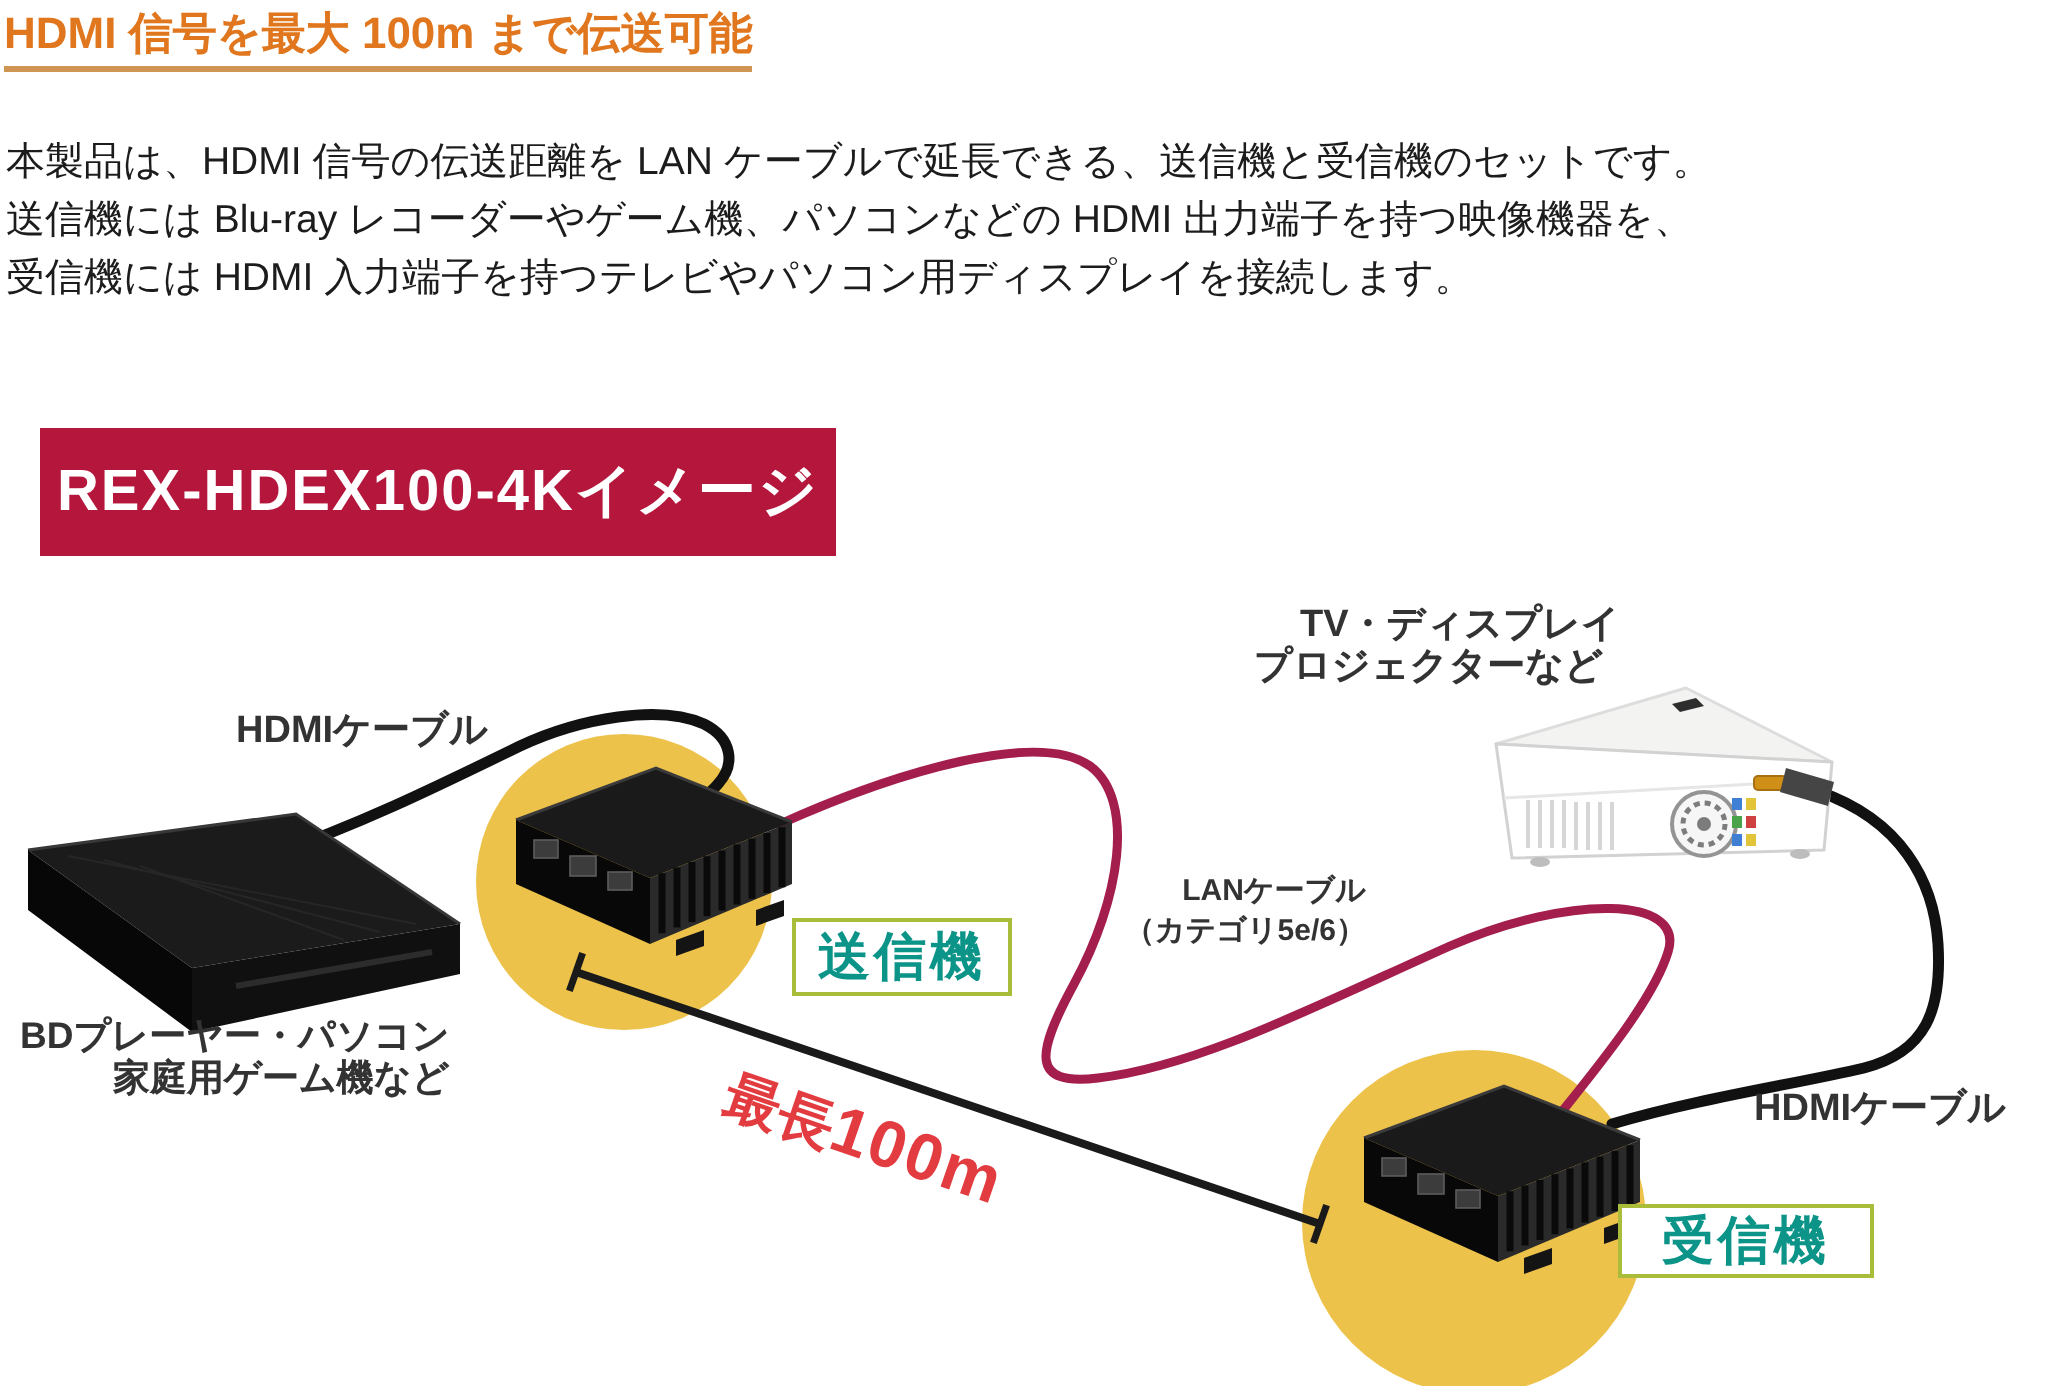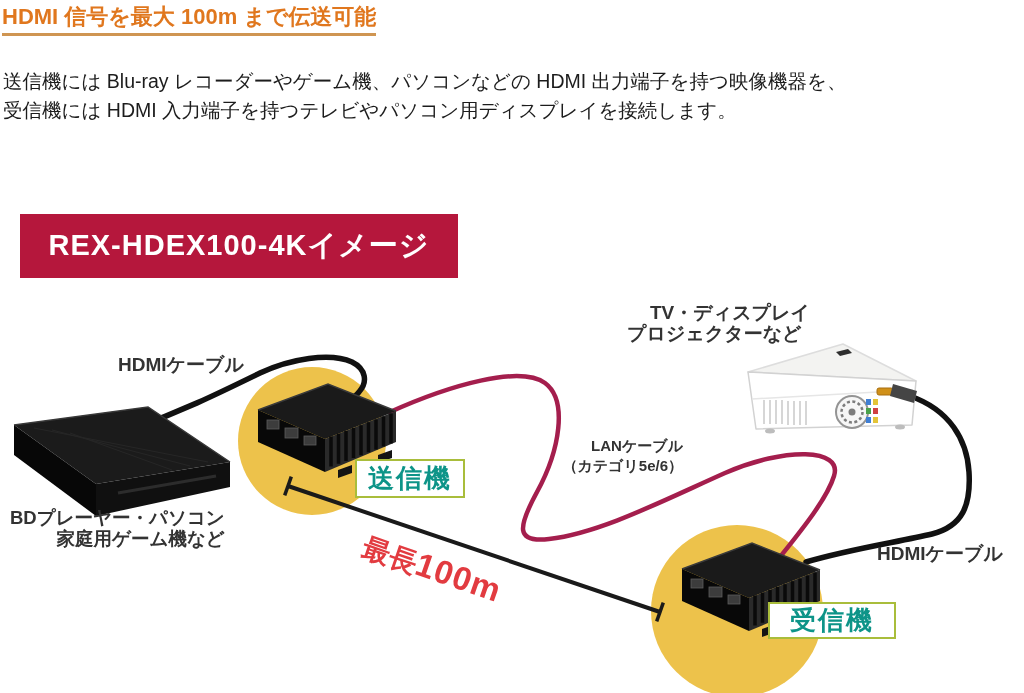--- a/index.html
+++ b/index.html
@@ -20,21 +20,21 @@
     font-family:"Liberation Sans","DejaVu Sans",sans-serif;color:#1f1f1f;
   }
   .abs{position:absolute;}
   .page-title{
     left:2px;top:4px;font-size:22px;font-weight:bold;color:var(--heading-orange);
     border-bottom:3px solid var(--heading-underline);padding-bottom:3px;line-height:1.2;
     display:inline-block;white-space:nowrap;
   }
   .intro{left:3px;top:67px;font-size:19.5px;line-height:29px;color:#1c1c1c;white-space:nowrap;}
   .banner{
-    left:20px;top:214px;width:438px;height:64px;background:var(--banner-red);
+    left:20px;top:214px;width:398px;height:64px;background:var(--banner-red);
     color:#ffffff;font-size:29px;font-weight:bold;letter-spacing:1px;
     display:flex;align-items:center;justify-content:center;white-space:nowrap;
   }
   .diagram-svg{left:0;top:0;width:1024px;height:693px;}
   .lbl{font-weight:bold;color:var(--label-gray);white-space:nowrap;}
   .lbl-hdmi-left{left:118px;top:352px;font-size:19px;}
   .lbl-tv{left:627px;top:302px;font-size:19px;line-height:21px;}
   .lbl-tv .l1{padding-left:6px;margin-left:17px;}
   .lbl-lan{left:528px;top:436px;width:155px;font-size:15px;line-height:20px;text-align:right;}
   .lbl-src{left:10px;top:507px;font-size:18.5px;line-height:21px;text-align:right;}
@@ -43,32 +43,34 @@
     left:370px;top:527px;color:var(--max-length-red);font-weight:bold;
     transform:rotate(19deg);transform-origin:left top;white-space:nowrap;
   }
   .lbl-max .kanji{font-size:28px;}
   .lbl-max .num{font-size:33px;letter-spacing:1px;}
   .badge{
     background:#ffffff;border:2px solid var(--label-border-green);
     color:var(--device-label-green);font-weight:bold;font-size:26px;
     display:flex;align-items:center;justify-content:center;white-space:nowrap;
     letter-spacing:2px;
+    margin-left:41px;
   }
   .badge-tx{left:355px;top:459px;width:110px;height:39px;}
   .badge-rx{left:768px;top:602px;width:128px;height:37px;}
 </style>
 </head>
 <body>
 
 <div class="page">
 
   <h1 class="abs page-title">HDMI 信号を最大 100m まで伝送可能</h1>
 
   <div class="abs intro">
+    <div>本製品は、HDMI 信号の伝送距離を LAN ケーブルで延長できる、送信機と受信機のセットです。</div>
     <div>送信機には Blu-ray レコーダーやゲーム機、パソコンなどの HDMI 出力端子を持つ映像機器を、</div>
     <div>受信機には HDMI 入力端子を持つテレビやパソコン用ディスプレイを接続します。</div>
   </div>
 
   <div class="abs banner">REX-HDEX100-4Kイメージ</div>
 
   <svg class="abs diagram-svg" viewBox="0 0 1024 693">
     <defs>
       <g id="extbox">
         <path d="M0,26 L70,0 L138,27 L67,55 Z" fill="#1a1a1a"></path>

